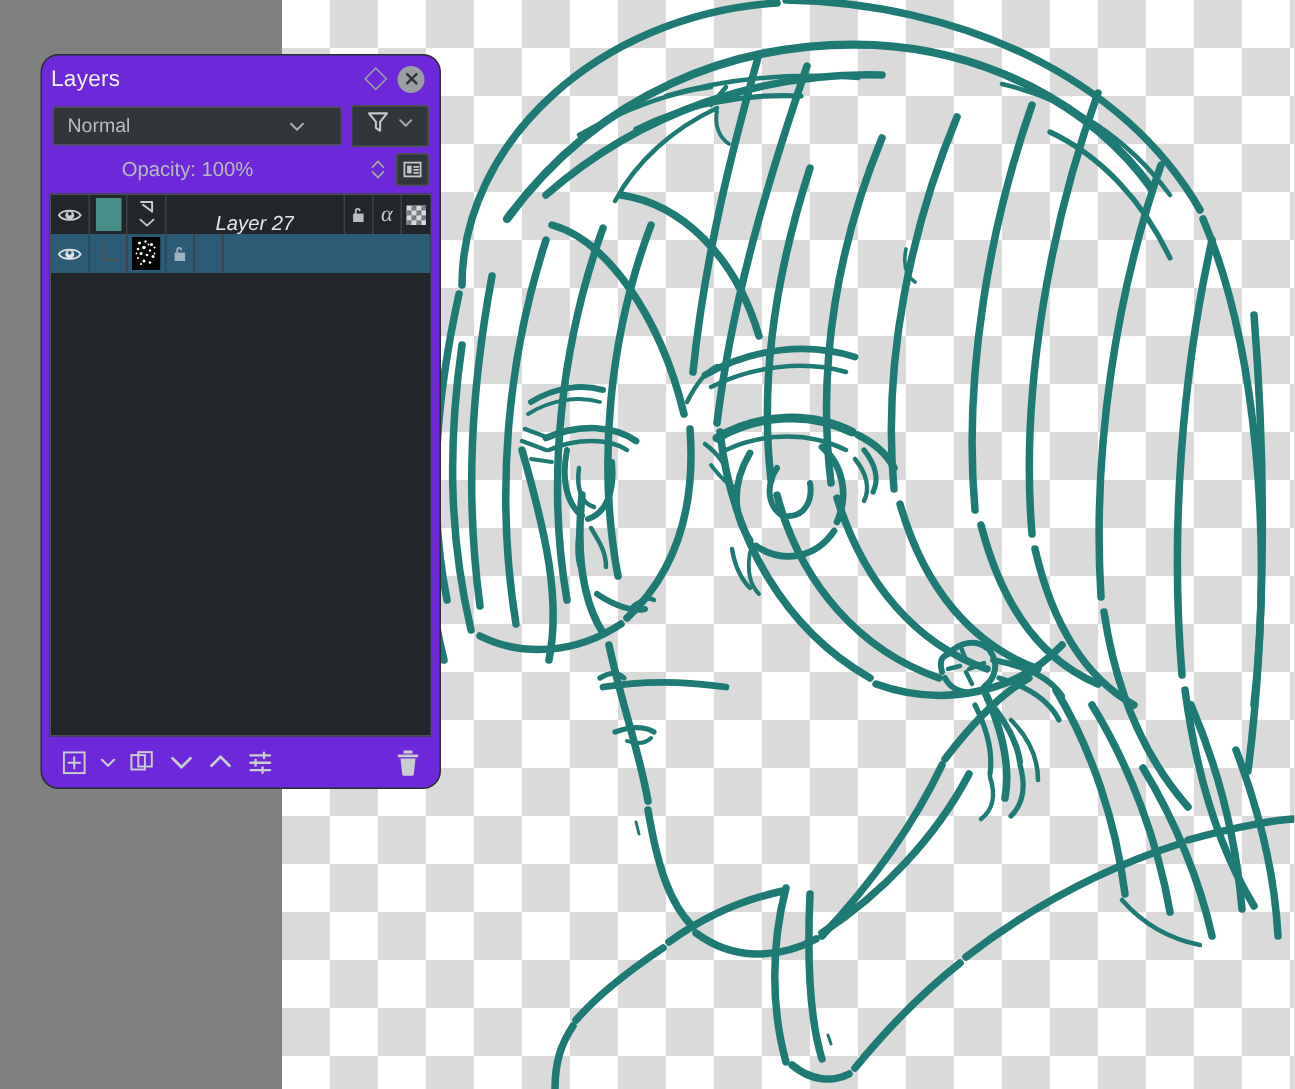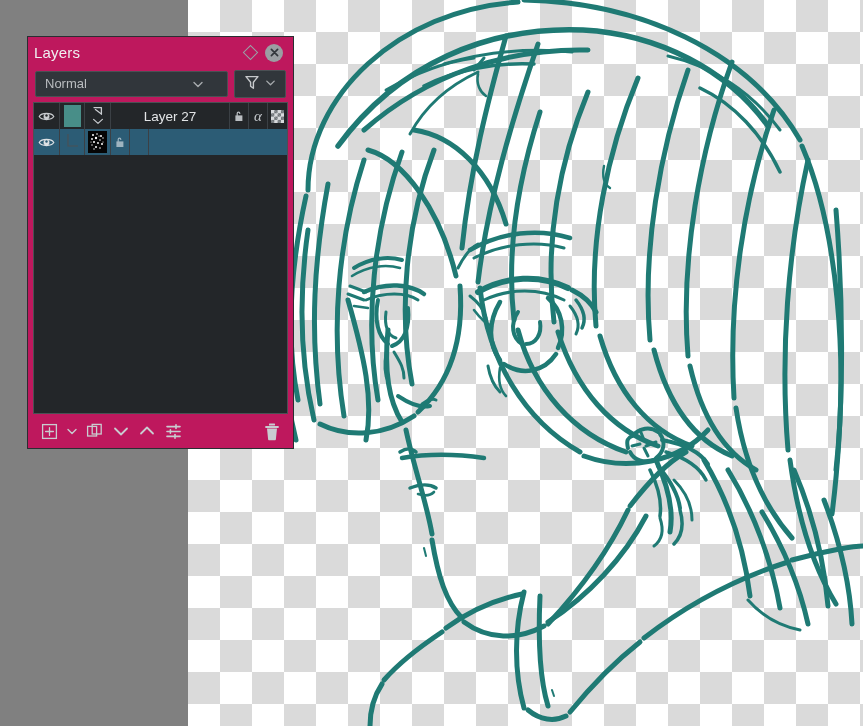--- a/index.html
+++ b/index.html
@@ -18,25 +18,26 @@
       linear-gradient(45deg,#dadada 25%,transparent 25%,transparent 75%,#dadada 75%),
       linear-gradient(45deg,#dadada 25%,transparent 25%,transparent 75%,#dadada 75%);
     background-size:64px 64px;
     background-position:0 0, 32px 32px;
     overflow:hidden;
   }
   #artwork{position:absolute;left:0;top:0;width:675px;height:726px;}
 
   
   #layers-docker{
-    position:absolute; left:28px; top:37px; width:265px; height:411px;
-    background:#be185d;
+    position:absolute; left:28px; top:37px; width:265px; height:488px;
+    background:#6d28d9;
     box-shadow:0 0 0 1px #2a2e32;
     display:flex; flex-direction:column;
     color:#d7dadc;
+    border-radius:11px;
   }
   .titlebar{
     height:31px; display:flex; align-items:center; padding:0 8px 0 6px;
     flex:none;
   }
   .title-text{font-size:15px;color:#eff0f1;letter-spacing:.2px;}
   .titlebar .spacer{flex:1;}
   .tb-btn{width:22px;height:22px;display:flex;align-items:center;justify-content:center;margin-left:2px;}
   .float-diamond{width:9px;height:9px;border:1.6px solid #9aa0a6;transform:rotate(45deg);}
   .close-circle{
@@ -71,21 +72,21 @@
     margin:3px 5px 0 5px;flex:1;background:#232629;border:1px solid #4b5054;
     overflow:hidden;box-sizing:border-box;
   }
   .layer-row{display:flex;align-items:stretch;height:26px;box-sizing:border-box;}
   .layer-row.selected{background:#2c5c75;}
   .cell{display:flex;align-items:center;justify-content:center;box-sizing:border-box;}
   .c-eye{width:26px;border-right:1px solid #3b4045;}
   .c-thumb{width:25px;border-right:1px solid #3b4045;}
   .c-thumb .sw{width:17px;height:22px;}
   .c-icon{width:26px;border-right:1px solid #3b4045;}
-  .c-name{flex:1;display:flex;align-items:center;justify-content:center;border-right:1px solid #3b4045;padding:0 4px;}
+  .c-name{flex:1;display:flex;align-items:flex-end;justify-content:center;border-right:1px solid #3b4045;padding:0 4px;font-style:italic;}
   .lname{font-size:13.5px;color:#e3e5e7;white-space:nowrap;overflow:hidden;text-overflow:ellipsis;}
   .selected .lname{font-weight:bold;color:#ffffff;}
   .c-prop{width:19px;border-right:1px solid #3b4045;}
   .c-prop:last-child{border-right:none;}
 
   .toolbar{
     height:34px;display:flex;align-items:center;padding:0 8px;gap:0;flex:none;
   }
   .tbi{width:26px;height:26px;display:flex;align-items:center;justify-content:center;}
   .tbi.small{width:20px;}
@@ -276,20 +277,36 @@
         </svg>
       </span>
       <span>
         <svg width="13" height="13" viewBox="0 0 14 14" stroke="#a7abae" stroke-width="1.4" fill="none" stroke-linecap="round" stroke-linejoin="round">
             <path d="M3 5.5 L7 9.5 L11 5.5"></path>
           </svg>
       </span>
     </div>
   </div>
 
+  <div class="row-opacity">
+    <span class="op-label">Opacity:  100%</span>
+    <span class="spin">
+      <svg width="12" height="18" viewBox="0 0 12 18" stroke="#9fa3a6" stroke-width="1.3" fill="none" stroke-linecap="round" stroke-linejoin="round">
+        <path d="M2.4 7.4 L6 3.6 L9.6 7.4"></path>
+          <path d="M2.4 10.6 L6 14.4 L9.6 10.6"></path>
+      </svg>
+    </span>
+    <span class="prop-btn">
+      <svg width="14" height="14" viewBox="0 0 14 14" stroke="#c6c9cc" stroke-width="1.2" fill="none">
+        <rect x="1.6" y="2.4" width="10.8" height="9.2"></rect>
+        <rect x="3.4" y="4.4" width="3" height="5.2" fill="#c6c9cc" stroke="none"></rect>
+        <path d="M8 5.2 H10.8 M8 7.2 H10.8 M8 9.2 H10.8" stroke-linecap="round"></path>
+      </svg>
+    </span>
+  </div>
 
   <div class="list">
 
     <div class="layer-row">
       <div class="cell c-eye">
         <svg width="17" height="13" viewBox="0 0 18 13" stroke="#c9ccd0" stroke-width="1.3" fill="none">
           <path d="M1.3 6.5 C4 2.2, 14 2.2, 16.7 6.5 C14 10.8, 4 10.8, 1.3 6.5 Z"></path>
           <circle cx="9" cy="6.5" r="3.1" fill="#c9ccd0" stroke="none"></circle>
           <circle cx="9" cy="5.4" r="1.3" fill="#232629" stroke="none"></circle>
         </svg>

